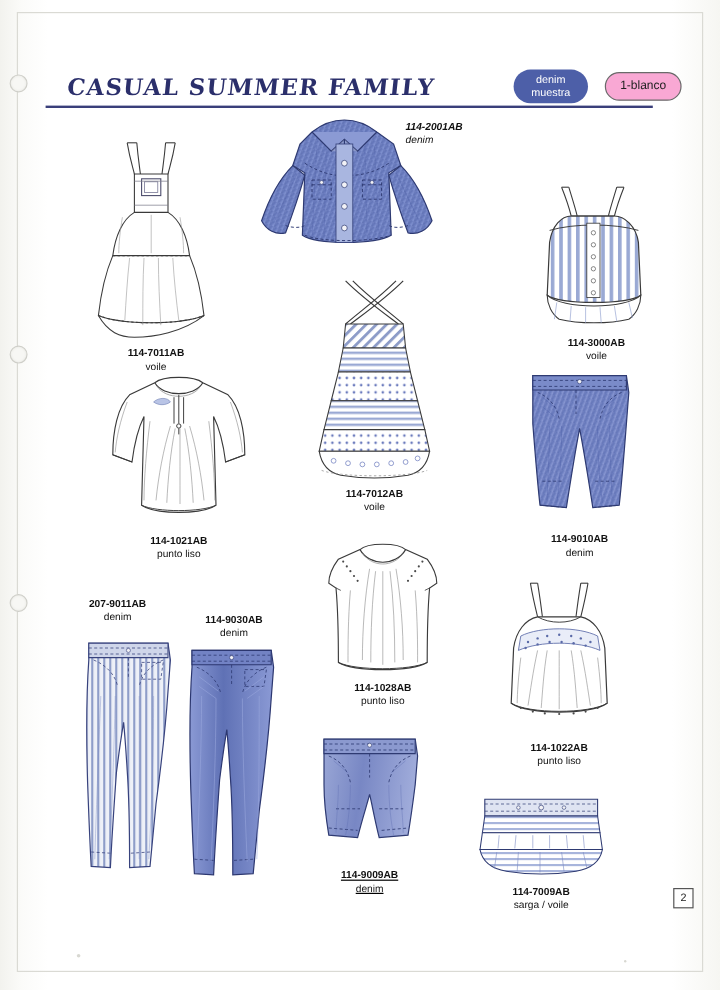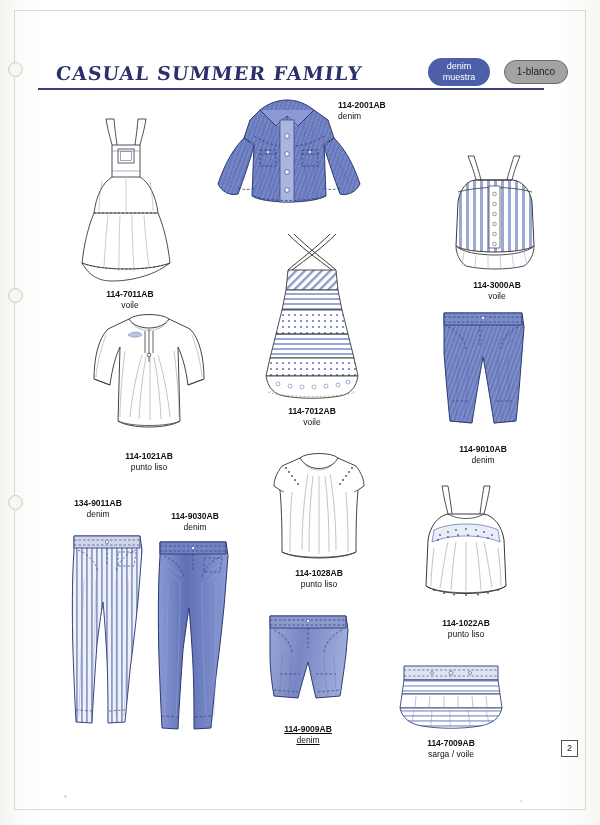--- a/index.html
+++ b/index.html
@@ -84,21 +84,21 @@
     text-align: center;
     padding-top: 3px;
     box-sizing: border-box;
   }
   .tag-blanco {
     position: absolute;
     right: 0px; top: 2px;
     width: 64px; height: 24px;
     border-radius: 12px;
     border: 1px solid #6a6a6a;
-    background: #a3a3a3;
+    background: #f9a8d4;
     color: #222222;
     font-size: 10px;
     line-height: 22px;
     text-align: center;
     box-sizing: border-box;
   }
 
   
   .fig {
     position: absolute;
@@ -200,21 +200,21 @@
           <path d="M82 76 C84 88 85 98 85 106" stroke="#9a9a9a" stroke-width="0.5"></path>
         </g>
       </svg>
     </div>
     <div class="caption" style="margin-top:6px;">
       <span class="code">114-7011AB</span>
       <span class="mat">voile</span>
     </div>
   </div>
 
-  <div class="fig" style="left:208px; top:92px; width:158px;">
+  <div class="fig" style="left:208px; top:92px; width:158px;font-style:italic;">
     <div class="art">
       <svg width="158" height="142" viewBox="0 0 158 142">
         <defs>
           <linearGradient id="denimG" x1="0" y1="0" x2="1" y2="0.4">
             <stop offset="0%" stop-color="#7e8fcd"></stop>
             <stop offset="50%" stop-color="#6173b6"></stop>
             <stop offset="100%" stop-color="#8091d0"></stop>
           </linearGradient>
           <pattern id="twill" width="4" height="4" patternUnits="userSpaceOnUse" patternTransform="rotate(20)">
             <rect width="4" height="4" fill="url(#denimG)"></rect>
@@ -357,21 +357,21 @@
           <path d="M74 50 C80 70 84 92 86 112"></path>
           <path d="M41 46 C38 70 36 94 36 112"></path>
           <path d="M90 46 C93 70 95 94 95 112"></path>
           <path d="M22 30 C16 46 13 60 12 72"></path>
           <path d="M108 30 C114 46 117 60 118 72"></path>
         </g>
 
         <path d="M44 30 C48 26 56 26 58 30 C54 33 48 33 44 30 Z" fill="#b9c4e6" stroke="#6a7ab0" stroke-width="0.5"></path>
       </svg>
     </div>
-    <div class="caption" style="margin-top:6px;text-align:center;">
+    <div class="caption" style="text-align:center;">
       <span class="code">114-1021AB</span>
       <span class="mat">punto liso</span>
     </div>
   </div>
 
   <div class="fig" style="left:244px; top:228px; width:136px;">
     <div class="art">
       <svg width="136" height="172" viewBox="0 0 136 172">
         <defs>
           <pattern id="dots" width="6" height="6" patternUnits="userSpaceOnUse">
@@ -574,21 +574,21 @@
       </svg>
     </div>
     <div class="caption" style="margin-top:4px;">
       <span class="code">114-1022AB</span>
       <span class="mat">punto liso</span>
     </div>
   </div>
 
   <div class="fig" style="left:58px; top:498px; width:80px;">
     <div class="caption">
-      <span class="code">134-9011AB</span>
+      <span class="code">207-9011AB</span>
       <span class="mat">denim</span>
     </div>
   </div>
 
   <div class="fig" style="left:152px; top:505px; width:86px;margin-top:6px;">
     <div class="caption">
       <span class="code">114-9030AB</span>
       <span class="mat">denim</span>
     </div>
   </div>

